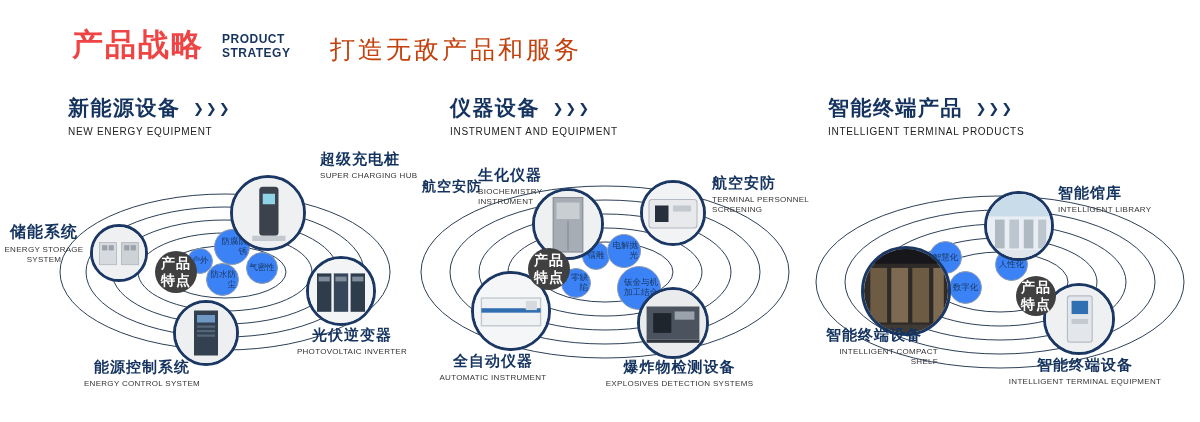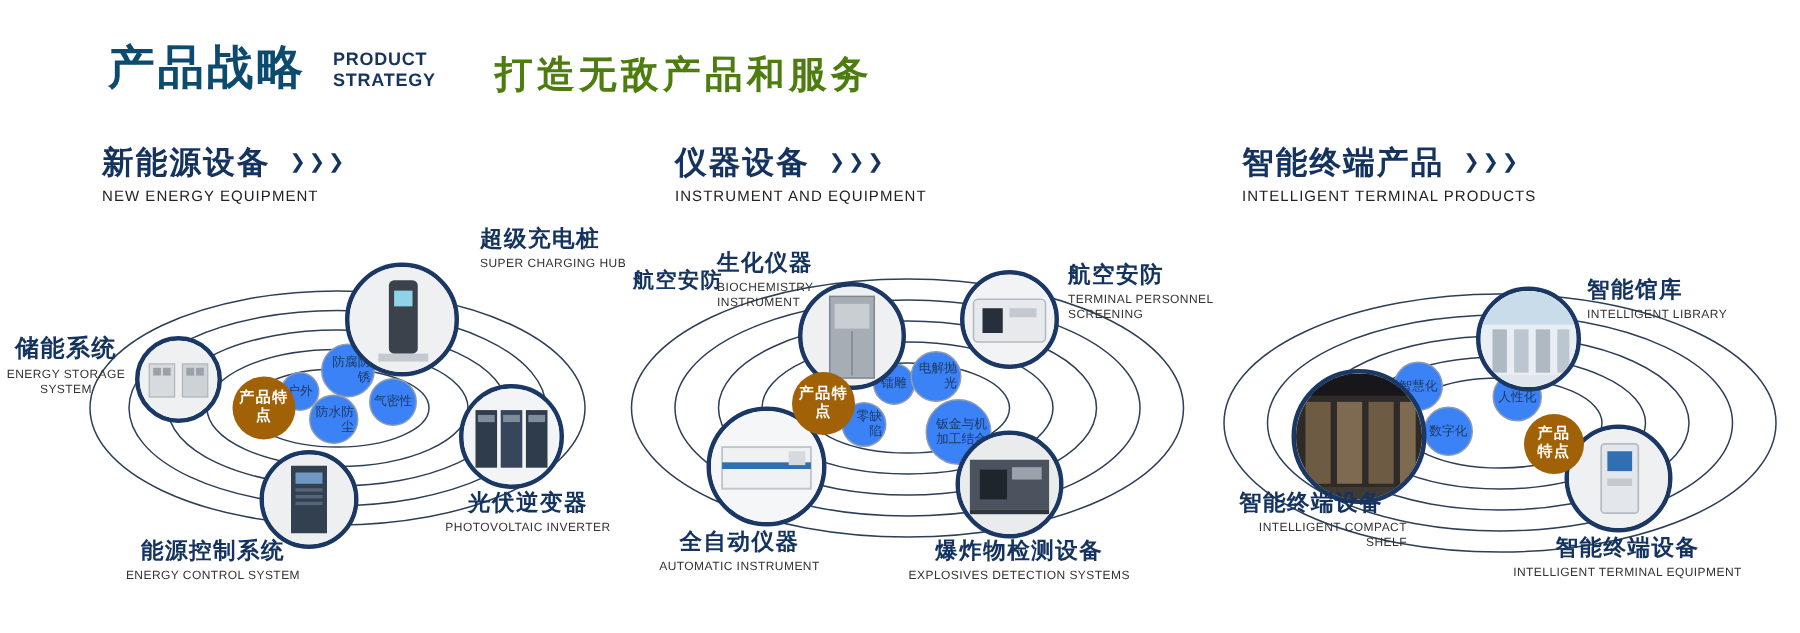--- a/index.html
+++ b/index.html
@@ -2,47 +2,47 @@
 <html><head>
 <meta charset="utf-8">
 <style>
   html,body{margin:0;padding:0;background:#fff;}
   .canvas{
     position:relative;width:1200px;height:422px;background:#ffffff;
     font-family:"Liberation Sans","DejaVu Sans",sans-serif;overflow:hidden;
   }
   
   .hdr-cn{position:absolute;left:72px;top:24px;font-size:31px;font-weight:bold;
-    color:#0c4a6e;letter-spacing:2px;}
+    color:#ef4444;letter-spacing:2px;}
   .hdr-en{position:absolute;left:222px;top:33px;font-size:12px;font-weight:bold;
     color:#17345f;line-height:1.15;letter-spacing:0.5px;}
-  .slogan{position:absolute;left:330px;top:33px;font-size:25px;font-weight:bold;
-    color:#4d7c0f;letter-spacing:3px;}
+  .slogan{position:absolute;left:330px;top:33px;font-size:25px;font-weight:normal;
+    color:#c2410c;letter-spacing:3px;}
   
   .sec-head{position:absolute;white-space:nowrap;}
   .sec-title{font-size:21px;font-weight:bold;color:#14335f;letter-spacing:1.5px;
     display:inline-block;vertical-align:middle;}
   .sec-arrows{display:inline-block;margin-left:8px;color:#14335f;font-weight:bold;
     font-size:13px;letter-spacing:2px;vertical-align:middle;}
   .sec-sub{margin-top:4px;font-size:10px;color:#222;letter-spacing:0.7px;}
   
   .orbits{position:absolute;z-index:1;}
   
   .node{position:absolute;z-index:4;border-radius:50%;border:3px solid #1b3764;
     overflow:hidden;box-sizing:border-box;background:#eef0f2;}
   .node svg{display:block;width:100%;height:100%;}
   
   .node-label{position:absolute;z-index:6;}
   .node-label .lc{font-size:15px;font-weight:bold;color:#14335f;letter-spacing:1px;}
   .node-label .le{font-size:8px;color:#333;margin-top:2px;letter-spacing:0.3px;line-height:1.3;}
   .plain-cn{position:absolute;z-index:6;font-size:14px;font-weight:bold;color:#14335f;letter-spacing:1px;}
   
-  .center-badge{position:absolute;z-index:5;border-radius:50%;background:#a16207;color:#fff;
+  .center-badge{position:absolute;z-index:5;border-radius:50%;background:#404040;color:#fff;
     display:flex;align-items:center;justify-content:center;text-align:center;
-    font-size:10px;font-weight:bold;line-height:1.25;letter-spacing:1px;
+    font-size:14px;font-weight:bold;line-height:1.25;letter-spacing:1px;
     box-sizing:border-box;padding:4px;}
   .bubble{position:absolute;z-index:3;border-radius:50%;background:#3b82f6;border:1px solid #8e9bb0;
     color:#1c3a66;display:flex;align-items:center;justify-content:center;text-align:right;
     font-size:8.5px;line-height:1.15;box-sizing:border-box;padding:2px;}
 </style>
 </head>
 <body>
 
 <div class="canvas">
 

